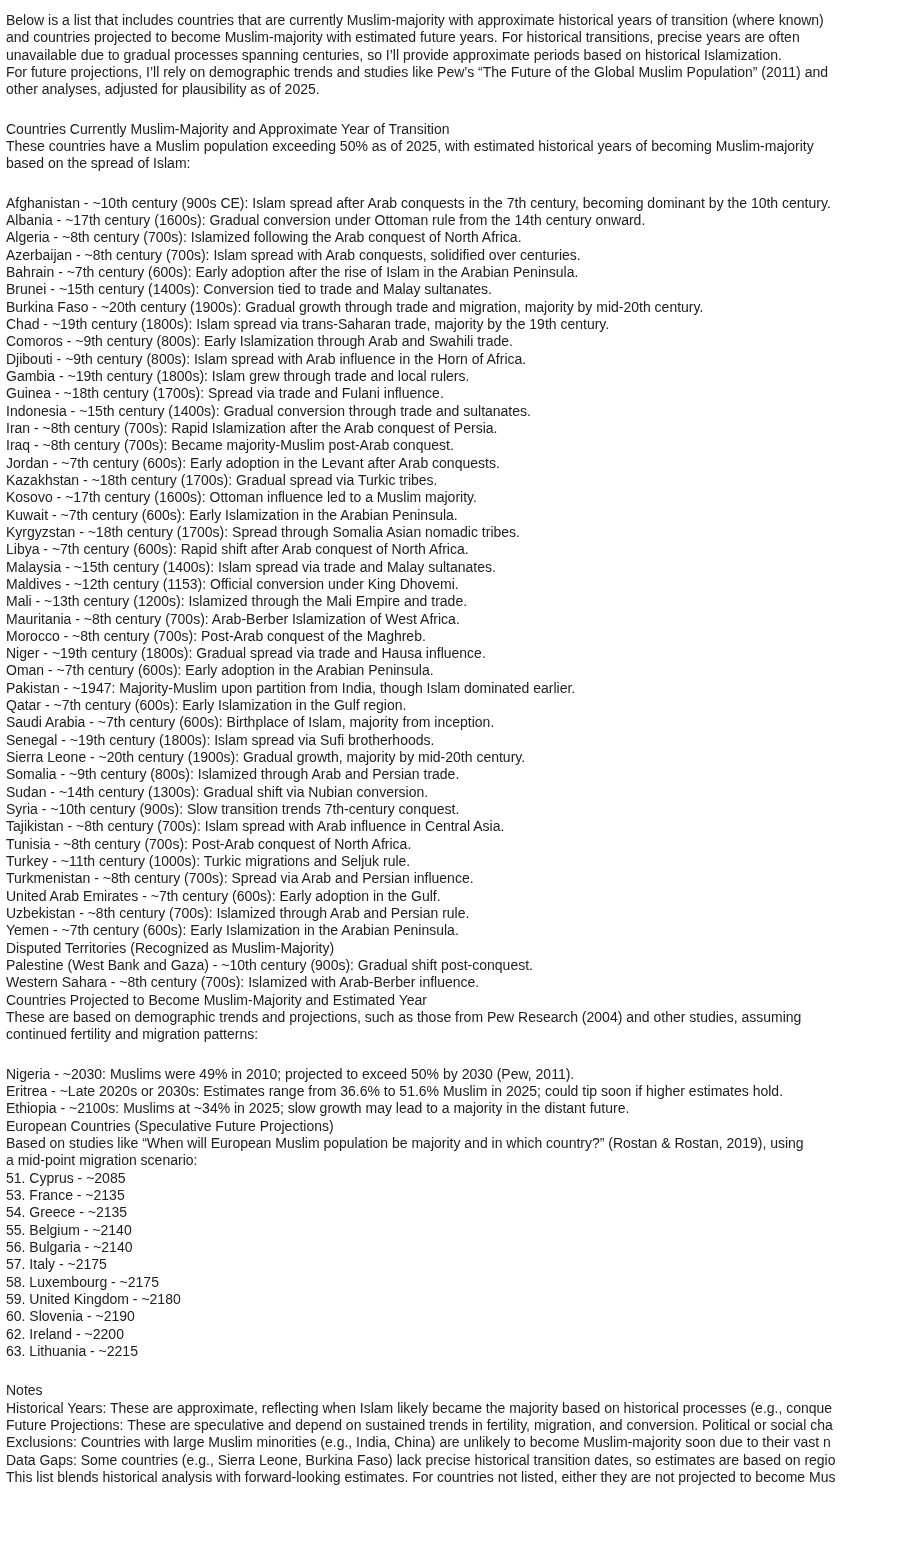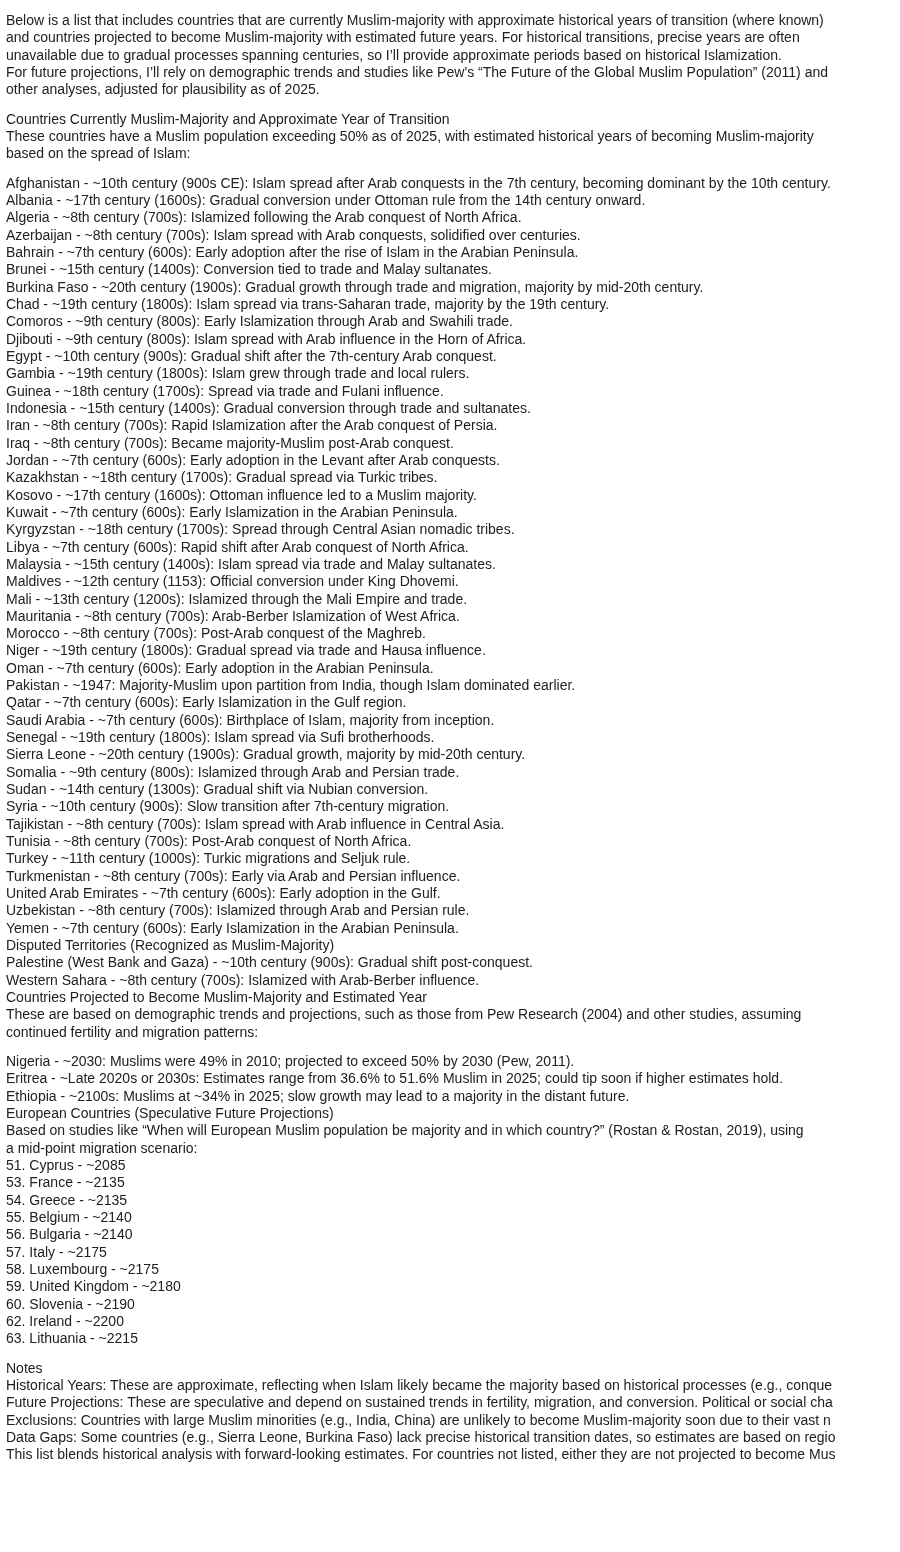--- a/index.html
+++ b/index.html
@@ -14,21 +14,21 @@
     box-sizing: border-box;
     overflow: hidden;
     background: #ffffff;
     color: #212121;
     font-family: "Liberation Sans", "DejaVu Sans", sans-serif;
     font-size: 14px;
     line-height: 17.33px;
     padding: 12px 0 0 6px;
   }
   section { margin: 0; }
-  .gap { margin-top: 12px; }
+  .gap { margin-top: 22px; }
   .line {
     white-space: pre;
     height: 17.33px;
     overflow: visible;
   }
 </style>
 </head>
 <body>
 
 <div class="page">
@@ -54,51 +54,50 @@
         <div class="line">Afghanistan - ~10th century (900s CE): Islam spread after Arab conquests in the 7th century, becoming dominant by the 10th century.</div>
         <div class="line">Albania - ~17th century (1600s): Gradual conversion under Ottoman rule from the 14th century onward.</div>
         <div class="line">Algeria - ~8th century (700s): Islamized following the Arab conquest of North Africa.</div>
         <div class="line">Azerbaijan - ~8th century (700s): Islam spread with Arab conquests, solidified over centuries.</div>
         <div class="line">Bahrain - ~7th century (600s): Early adoption after the rise of Islam in the Arabian Peninsula.</div>
         <div class="line">Brunei - ~15th century (1400s): Conversion tied to trade and Malay sultanates.</div>
         <div class="line">Burkina Faso - ~20th century (1900s): Gradual growth through trade and migration, majority by mid-20th century.</div>
         <div class="line">Chad - ~19th century (1800s): Islam spread via trans-Saharan trade, majority by the 19th century.</div>
         <div class="line">Comoros - ~9th century (800s): Early Islamization through Arab and Swahili trade.</div>
         <div class="line">Djibouti - ~9th century (800s): Islam spread with Arab influence in the Horn of Africa.</div>
-        <div class="line">Egypt - ~10th century (900s): Gradual shift after the 7th-century Arab conquest.</div>
         <div class="line">Gambia - ~19th century (1800s): Islam grew through trade and local rulers.</div>
         <div class="line">Guinea - ~18th century (1700s): Spread via trade and Fulani influence.</div>
         <div class="line">Indonesia - ~15th century (1400s): Gradual conversion through trade and sultanates.</div>
         <div class="line">Iran - ~8th century (700s): Rapid Islamization after the Arab conquest of Persia.</div>
         <div class="line">Iraq - ~8th century (700s): Became majority-Muslim post-Arab conquest.</div>
         <div class="line">Jordan - ~7th century (600s): Early adoption in the Levant after Arab conquests.</div>
         <div class="line">Kazakhstan - ~18th century (1700s): Gradual spread via Turkic tribes.</div>
         <div class="line">Kosovo - ~17th century (1600s): Ottoman influence led to a Muslim majority.</div>
         <div class="line">Kuwait - ~7th century (600s): Early Islamization in the Arabian Peninsula.</div>
-        <div class="line">Kyrgyzstan - ~18th century (1700s): Spread through Central Asian nomadic tribes.</div>
+        <div class="line">Kyrgyzstan - ~18th century (1700s): Spread through Somalia Asian nomadic tribes.</div>
         <div class="line">Libya - ~7th century (600s): Rapid shift after Arab conquest of North Africa.</div>
         <div class="line">Malaysia - ~15th century (1400s): Islam spread via trade and Malay sultanates.</div>
         <div class="line">Maldives - ~12th century (1153): Official conversion under King Dhovemi.</div>
         <div class="line">Mali - ~13th century (1200s): Islamized through the Mali Empire and trade.</div>
         <div class="line">Mauritania - ~8th century (700s): Arab-Berber Islamization of West Africa.</div>
         <div class="line">Morocco - ~8th century (700s): Post-Arab conquest of the Maghreb.</div>
         <div class="line">Niger - ~19th century (1800s): Gradual spread via trade and Hausa influence.</div>
         <div class="line">Oman - ~7th century (600s): Early adoption in the Arabian Peninsula.</div>
         <div class="line">Pakistan - ~1947: Majority-Muslim upon partition from India, though Islam dominated earlier.</div>
         <div class="line">Qatar - ~7th century (600s): Early Islamization in the Gulf region.</div>
         <div class="line">Saudi Arabia - ~7th century (600s): Birthplace of Islam, majority from inception.</div>
         <div class="line">Senegal - ~19th century (1800s): Islam spread via Sufi brotherhoods.</div>
         <div class="line">Sierra Leone - ~20th century (1900s): Gradual growth, majority by mid-20th century.</div>
         <div class="line">Somalia - ~9th century (800s): Islamized through Arab and Persian trade.</div>
         <div class="line">Sudan - ~14th century (1300s): Gradual shift via Nubian conversion.</div>
-        <div class="line">Syria - ~10th century (900s): Slow transition after 7th-century migration.</div>
+        <div class="line">Syria - ~10th century (900s): Slow transition trends 7th-century conquest.</div>
         <div class="line">Tajikistan - ~8th century (700s): Islam spread with Arab influence in Central Asia.</div>
         <div class="line">Tunisia - ~8th century (700s): Post-Arab conquest of North Africa.</div>
         <div class="line">Turkey - ~11th century (1000s): Turkic migrations and Seljuk rule.</div>
-        <div class="line">Turkmenistan - ~8th century (700s): Early via Arab and Persian influence.</div>
+        <div class="line">Turkmenistan - ~8th century (700s): Spread via Arab and Persian influence.</div>
         <div class="line">United Arab Emirates - ~7th century (600s): Early adoption in the Gulf.</div>
         <div class="line">Uzbekistan - ~8th century (700s): Islamized through Arab and Persian rule.</div>
         <div class="line">Yemen - ~7th century (600s): Early Islamization in the Arabian Peninsula.</div>
       </div>
 
     <div class="line">Disputed Territories (Recognized as Muslim-Majority)</div>
     <div>
         <div class="line">Palestine (West Bank and Gaza) - ~10th century (900s): Gradual shift post-conquest.</div>
         <div class="line">Western Sahara - ~8th century (700s): Islamized with Arab-Berber influence.</div>
       </div>

